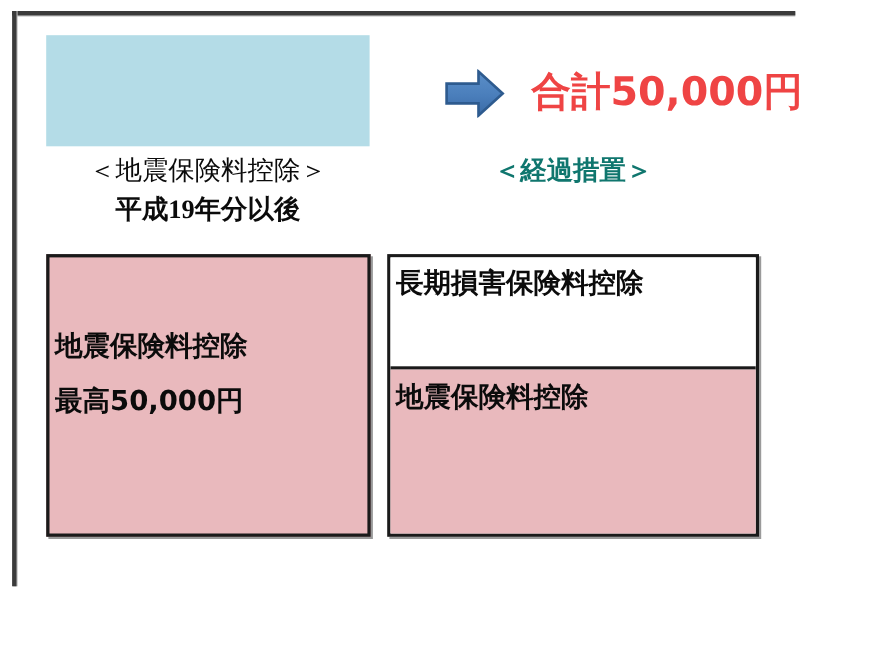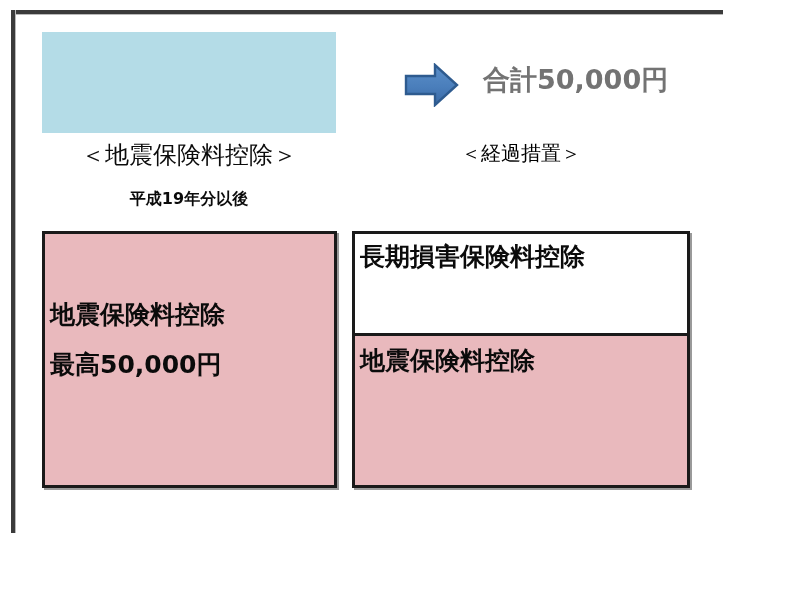--- a/index.html
+++ b/index.html
@@ -72,23 +72,23 @@
     width: 55px;
     height: 44px;
   }
   .arrow-wrap svg {
     display: block;
   }
   .total-label {
     position: absolute;
     left: 483px;
     top: 66px;
-    font-size: 27px;
-    font-weight: bold;
-    color: #737373;
+    font-size: 36px;
+    font-weight: bold;
+    color: #ef4444;
     white-space: nowrap;
     line-height: 1;
   }
 
   
   .caption-left {
     position: absolute;
     left: 42px;
     top: 142px;
     width: 294px;
@@ -98,37 +98,38 @@
     color: #0b0b0b;
     white-space: nowrap;
     line-height: 1.1;
   }
   .caption-right {
     position: absolute;
     left: 352px;
     top: 142px;
     width: 338px;
     text-align: center;
-    font-size: 20px;
-    font-weight: normal;
-    color: #000000;
+    font-size: 24px;
+    font-weight: bold;
+    color: #0f766e;
     white-space: nowrap;
     line-height: 1.1;
   }
   .subcaption-left {
     position: absolute;
     left: 42px;
-    top: 190px;
+    top: 178px;
     width: 294px;
     text-align: center;
-    font-size: 16px;
+    font-size: 24px;
     font-weight: bold;
     color: #0b0b0b;
     white-space: nowrap;
     line-height: 1.1;
+    font-family: Liberation Serif, serif;
   }
 
   
   .pink-box {
     position: absolute;
     left: 42px;
     top: 231px;
     width: 295px;
     height: 257px;
     background: #e9b9bd;

